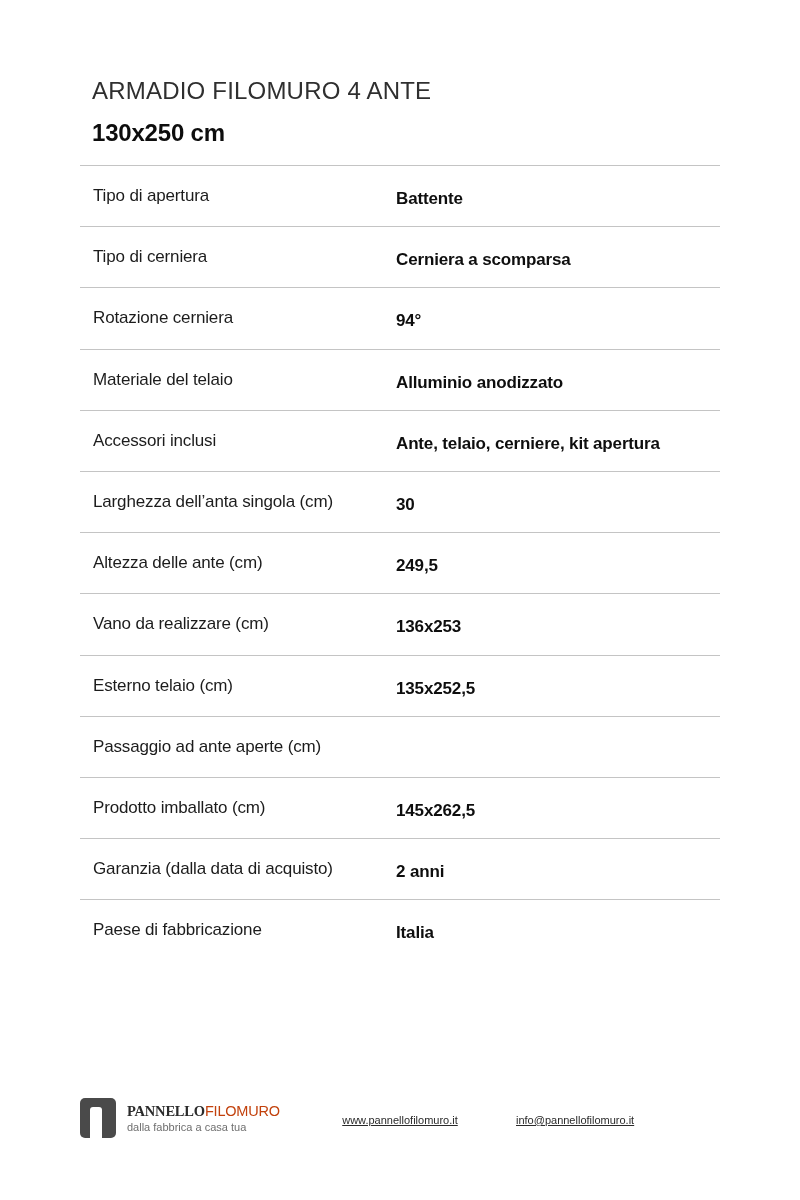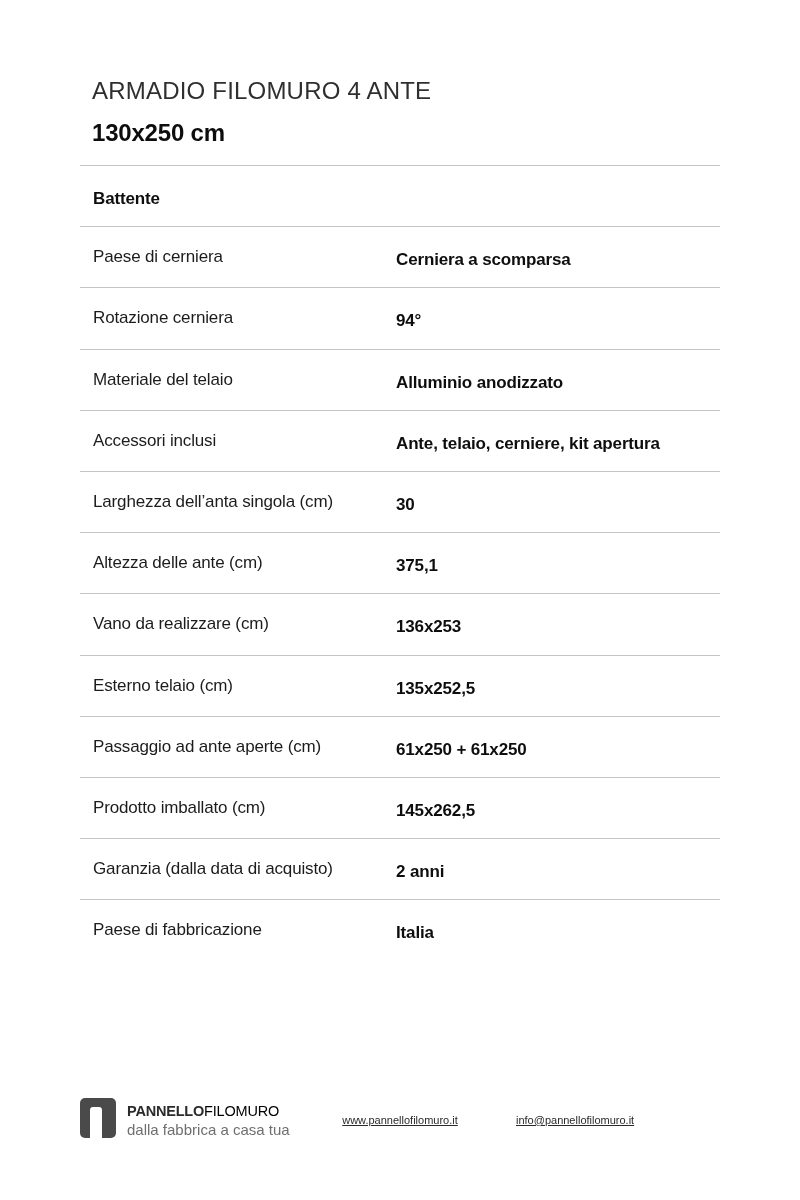--- a/index.html
+++ b/index.html
@@ -24,44 +24,45 @@
     padding-left: 13px;
   }
   .label { flex: 0 0 303px; font-size: 17px; color: #1c1c1c; letter-spacing: -0.15px; }
   .value { flex: 1; font-size: 17px; font-weight: 700; color: #0e0e0e; letter-spacing: -0.15px; white-space: nowrap; margin-top: 6px; }
 
   
   .footer { position: absolute; left: 80px; top: 1096px; width: 640px; height: 52px; }
   .logo { position: absolute; left: 0; top: 2px; width: 36px; height: 40px; background: #4a4a4a; border-radius: 5px; }
   .logo-door { position: absolute; left: 10px; top: 9px; width: 12px; height: 31px; background: #ffffff; border-radius: 3px 3px 0 0; }
   .brand { position: absolute; left: 47px; top: 7px; font-size: 14.5px; letter-spacing: -0.2px; white-space: nowrap; }
-  .brand-bold { font-weight: 700; color: #2b2b2b; }
-  .brand-light { font-weight: 400; color: #000000; }
-  .tagline { position: absolute; left: 47px; top: 25px; font-size: 15px; color: #6f6f6f; white-space: nowrap; }
+  .brand-bold { font-weight: 700; color: #2b2b2b; font-family: Liberation Serif, serif; }
+  .brand-light { font-weight: 400; color: #c2410c; }
+  .tagline { position: absolute; left: 47px; top: 25px; font-size: 11px; color: #6f6f6f; white-space: nowrap; }
   .link { font-size: 11px; color: #2a2a2a; text-decoration: underline; cursor: pointer; white-space: nowrap; }
   .link-www { position: absolute; left: 175px; top: 14px; width: 290px; text-align: center; }
   .link-info { position: absolute; left: 436px; top: 14px; width: 260px; text-align: left; }
 </style>
 </head>
 <body>
 
 <div class="page">
 
   <div class="header">
     <div class="title1">ARMADIO FILOMURO 4 ANTE</div>
     <div class="title2">130x250 cm</div>
   </div>
 
   <div class="spec-table" id="spec-table">
   <div class="row">
+    <div class="label">Tipo di apertura</div>
     <div class="value">Battente</div>
   </div>
 
   <div class="row">
-    <div class="label">Paese di cerniera</div>
+    <div class="label">Tipo di cerniera</div>
     <div class="value">Cerniera a scomparsa</div>
   </div>
 
   <div class="row">
     <div class="label">Rotazione cerniera</div>
     <div class="value">94°</div>
   </div>
 
   <div class="row">
     <div class="label">Materiale del telaio</div>
@@ -73,37 +74,36 @@
     <div class="value">Ante, telaio, cerniere, kit apertura</div>
   </div>
 
   <div class="row">
     <div class="label">Larghezza dell’anta singola (cm)</div>
     <div class="value">30</div>
   </div>
 
   <div class="row">
     <div class="label">Altezza delle ante (cm)</div>
-    <div class="value">375,1</div>
+    <div class="value">249,5</div>
   </div>
 
   <div class="row">
     <div class="label">Vano da realizzare (cm)</div>
     <div class="value">136x253</div>
   </div>
 
   <div class="row">
     <div class="label">Esterno telaio (cm)</div>
     <div class="value">135x252,5</div>
   </div>
 
 
   <div class="row">
     <div class="label">Passaggio ad ante aperte (cm)</div>
-    <div class="value">61x250 + 61x250</div>
   </div>
 
   <div class="row">
     <div class="label">Prodotto imballato (cm)</div>
     <div class="value">145x262,5</div>
   </div>
 
 
   <div class="row">
     <div class="label">Garanzia (dalla data di acquisto)</div>

